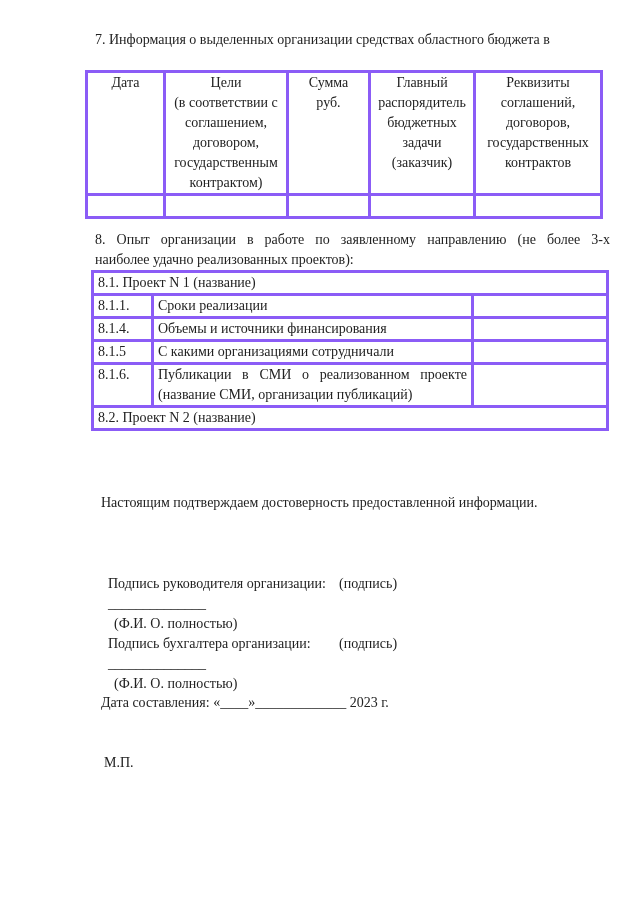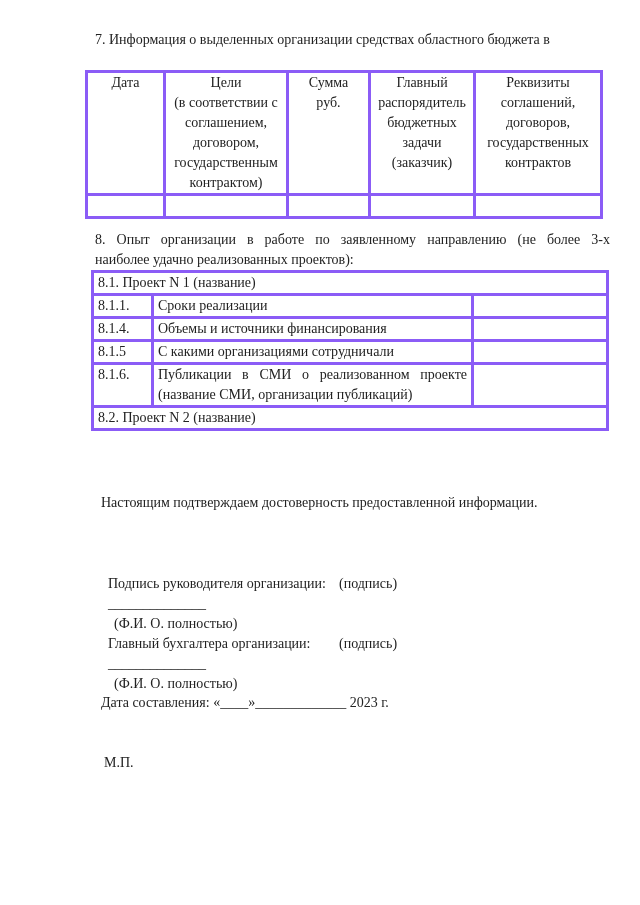--- a/index.html
+++ b/index.html
@@ -128,21 +128,21 @@
 <div class="abs para" style="left:91px; top:493px;">Настоящим подтверждаем достоверность предоставленной информации.</div>
 
 <div class="abs para" style="left:91px; top:554px; white-space:pre;">
   <span>Подпись руководителя организации:</span>
   <span>______________</span>
   <span style="margin-left:6px;">(Ф.И. О. полностью)</span>
 </div>
 <div class="abs para" style="left:329px; top:574px;">(подпись)</div>
 
 <div class="abs para" style="left:91px; top:614px; white-space:pre;">
-  <span>Главный бухгалтера организации:</span>
+  <span>Подпись бухгалтера организации:</span>
   <span>______________</span>
   <span style="margin-left:6px;">(Ф.И. О. полностью)</span>
 </div>
 <div class="abs para" style="left:329px; top:634px;">(подпись)</div>
 
 <div class="abs para" style="left:91px; top:693px; white-space:pre;"><span>Дата составления:</span> <span>«</span><span>____</span><span>»</span><span>_____________</span> <span>2023 г.</span></div>
 
 <div class="abs para" style="left:94px; top:753px;">М.П.</div>
 
 </body></html>

